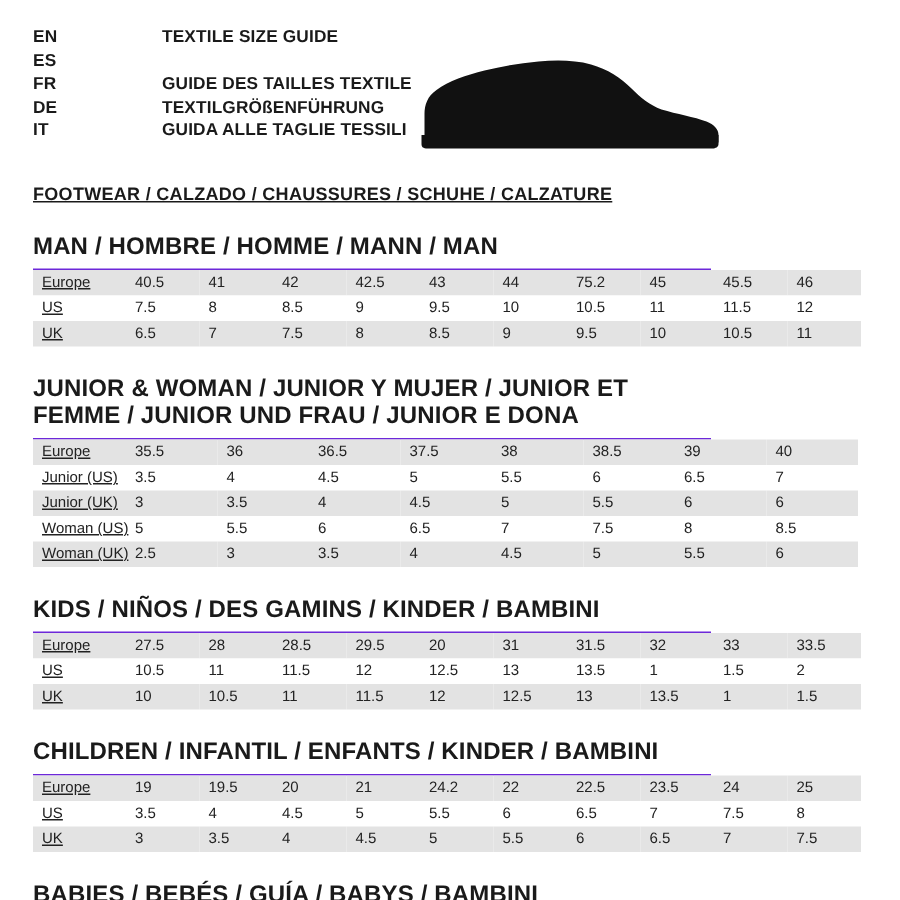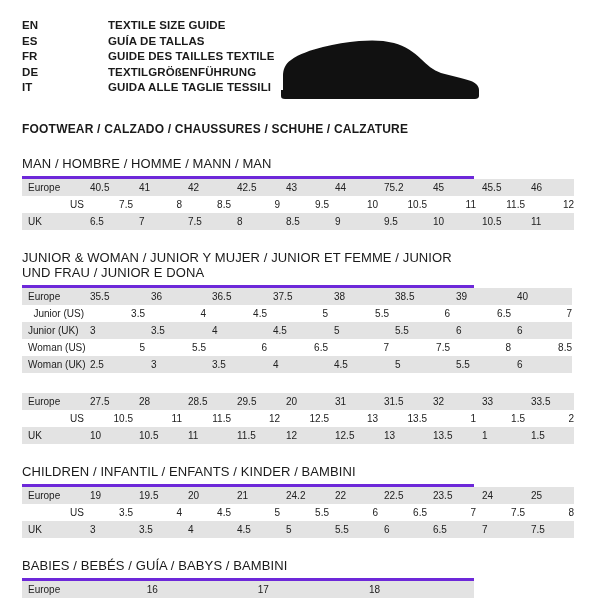--- a/index.html
+++ b/index.html
@@ -52,32 +52,33 @@
     margin-right: 6px;
     margin-top: 8px;
   }
   .shoe-wrap svg { display: block; }
 
   .footwear-title {
     margin-top: 16px;
     font-size: 12px;
     font-weight: bold;
     letter-spacing: 0.2px;
+    text-decoration: underline;
   }
 
   
   .section {
     margin-top: 20px;
   }
   .section-title {
-    font-size: 13px;
-    font-weight: normal;
+    font-size: 16px;
+    font-weight: bold;
     letter-spacing: 0.1px;
     padding-bottom: 5px;
-    border-bottom: 3px solid #6d28d9;
+    border-bottom: 1px solid #6d28d9;
     margin-bottom: 0;
   }
   table.size-table {
     border-collapse: collapse;
     width: 100%;
     table-layout: fixed;
     font-size: 10px;
   }
   table.size-table td {
     height: 17px;
@@ -85,24 +86,24 @@
     text-align: left;
     vertical-align: middle;
     color: #222;
     white-space: nowrap;
   }
   table.size-table tr.shaded td {
     background: #e3e3e3;
   }
   table.size-table tr.plain td {
     background: #ffffff;
-    text-align: right;
   }
   table.size-table td.label {
     width: 62px;
+    text-decoration: underline;
   }
   
   .tbl-babies td.label { width: 62px; }
 
   
   .section .table-wrap {
     border-bottom: 0px;
   }
 </style>
 </head>
@@ -111,21 +112,20 @@
 <div class="page">
 
   <div class="header">
     <div class="lang-list">
         <div class="lang-row">
           <span class="lang-code">EN</span>
           <span class="lang-title">TEXTILE SIZE GUIDE</span>
         </div>
         <div class="lang-row">
           <span class="lang-code">ES</span>
-          <span class="lang-title">GUÍA DE TALLAS</span>
         </div>
         <div class="lang-row">
           <span class="lang-code">FR</span>
           <span class="lang-title">GUIDE DES TAILLES TEXTILE</span>
         </div>
         <div class="lang-row">
           <span class="lang-code">DE</span>
           <span class="lang-title">TEXTILGRÖßENFÜHRUNG</span>
         </div>
         <div class="lang-row">
@@ -276,20 +276,21 @@
                 <td>4.5</td>
                 <td>5</td>
                 <td>5.5</td>
                 <td>6</td>
               </tr>
             </tbody>
           </table>
         </div>
       </div>
       <div class="section">
+        <div class="section-title">KIDS / NIÑOS / DES GAMINS / KINDER / BAMBINI</div>
         <div class="table-wrap">
           <table class="size-table">
             <colgroup>
               <col style="width: 62px;">
               <col style="width: 49px;">
               <col style="width: 49px;">
               <col style="width: 49px;">
               <col style="width: 49px;">
               <col style="width: 49px;">
               <col style="width: 49px;">

